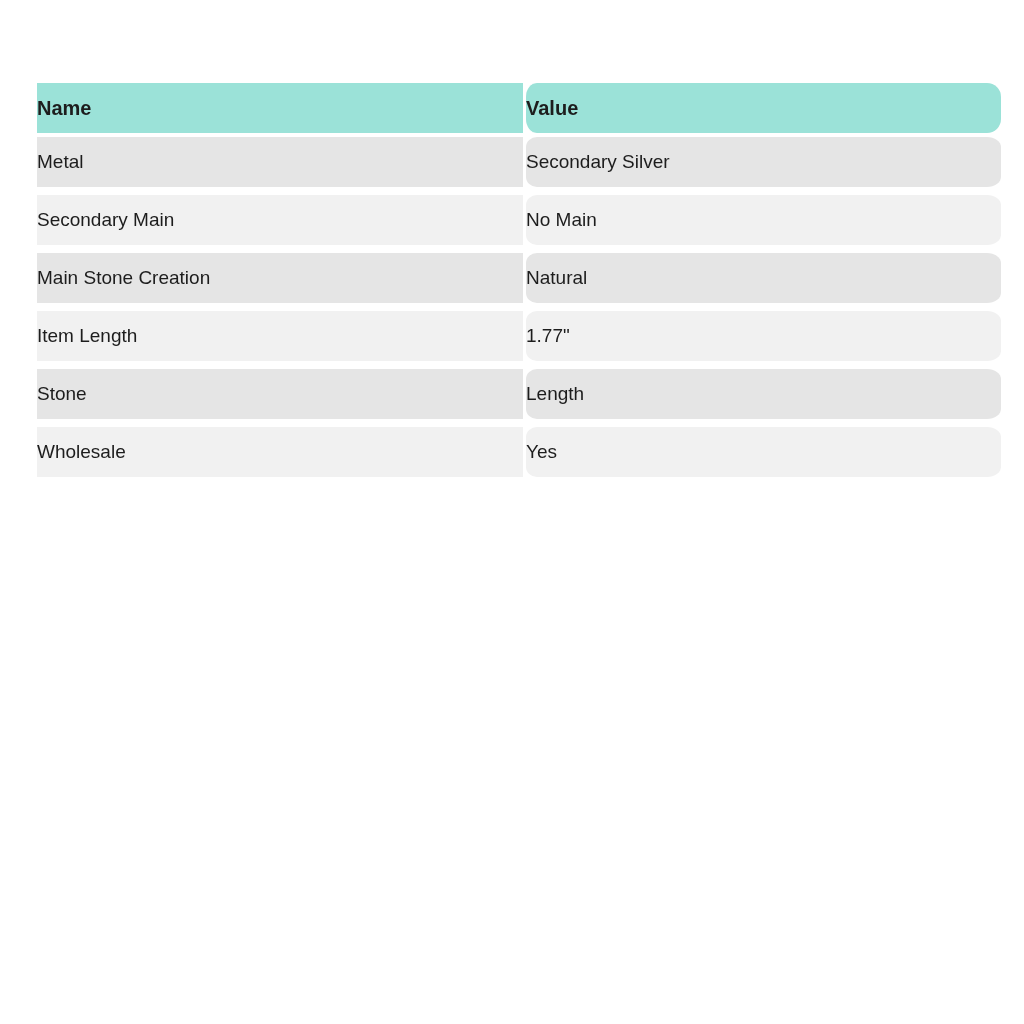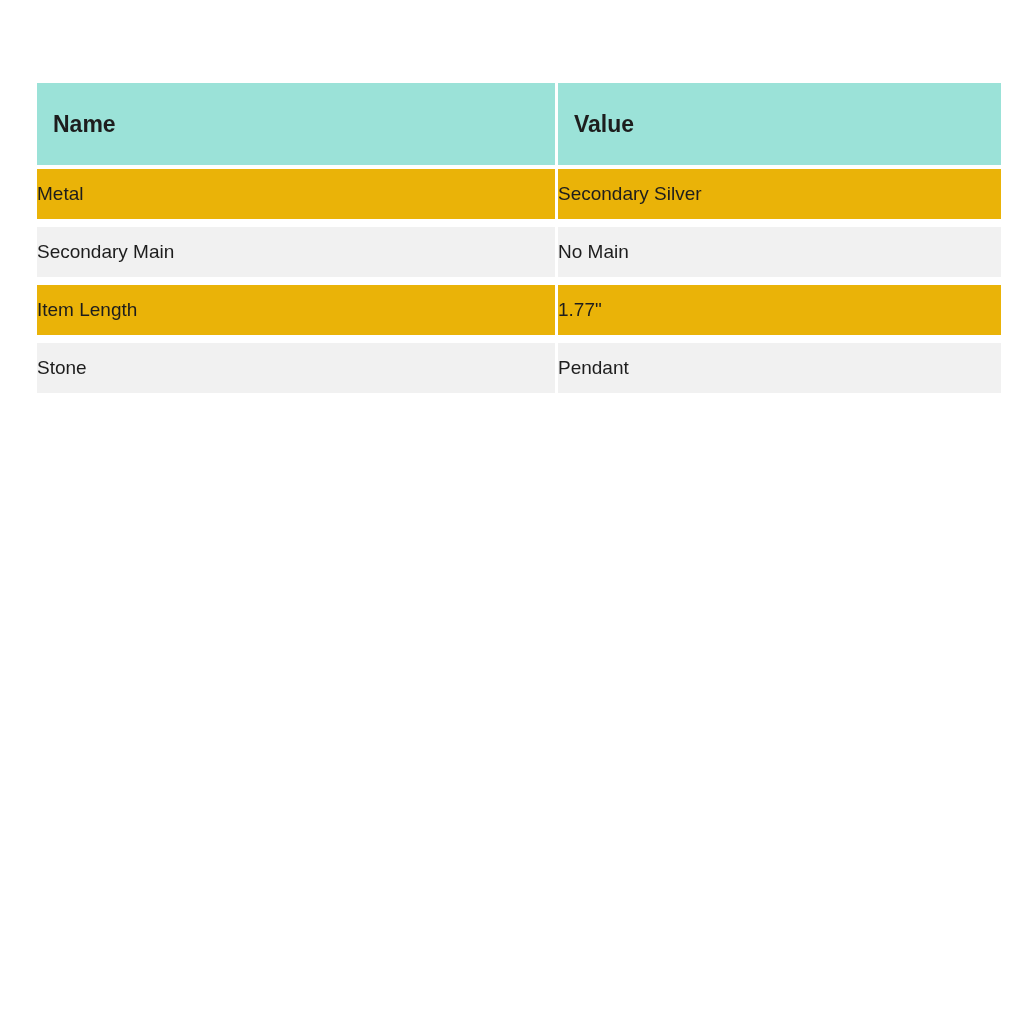--- a/index.html
+++ b/index.html
@@ -19,43 +19,43 @@
   }
   table.attr-table {
     border-collapse: separate;
     border-spacing: 0;
     width: 100%;
     table-layout: fixed;
   }
   table.attr-table th {
     background: #9be2d8;
     height: 50px;
-    font-size: 23px;
+    font-size: 20px;
     font-weight: 700;
     text-align: left;
     vertical-align: middle;
-    padding: 16px;
+    padding: 0;
   }
   table.attr-table td {
     height: 50px;
     font-size: 19px;
     font-weight: 400;
     text-align: left;
     vertical-align: middle;
     padding: 0;
     border-top: 4px solid #ffffff;
     border-bottom: 4px solid #ffffff;
-    background: #eab308;
+    background: #e5e5e5;
   }
   table.attr-table tbody tr:nth-child(even) td {
     background: #f1f1f1;
   }
   th.col-name, td.name-cell { width: 486px; padding-left: 34px; }
   th.col-value, td.value-cell { padding-left: 20px; }
-  th.col-value, td.value-cell { border-left: 3px solid #ffffff; }
+  th.col-value, td.value-cell { border-left: 3px solid #ffffff; border-radius: 14px; }
 </style>
 </head>
 <body>
 
 <div class="table-wrap">
   <table class="attr-table">
     <thead>
       <tr>
         <th class="col-name">Name</th>
         <th class="col-value">Value</th>
@@ -67,26 +67,34 @@
     <td class="value-cell">Secondary Silver</td>
   </tr>
 
 
 
   <tr>
     <td class="name-cell">Secondary Main</td>
     <td class="value-cell">No Main</td>
   </tr>
 
+  <tr>
+    <td class="name-cell">Main Stone Creation</td>
+    <td class="value-cell">Natural</td>
+  </tr>
 
   <tr>
     <td class="name-cell">Item Length</td>
     <td class="value-cell">1.77"</td>
   </tr>
 
   <tr>
     <td class="name-cell">Stone</td>
-    <td class="value-cell">Pendant</td>
+    <td class="value-cell">Length</td>
   </tr>
 
+  <tr>
+    <td class="name-cell">Wholesale</td>
+    <td class="value-cell">Yes</td>
+  </tr>
 </tbody>
   </table>
 </div>
 
 </body></html>

